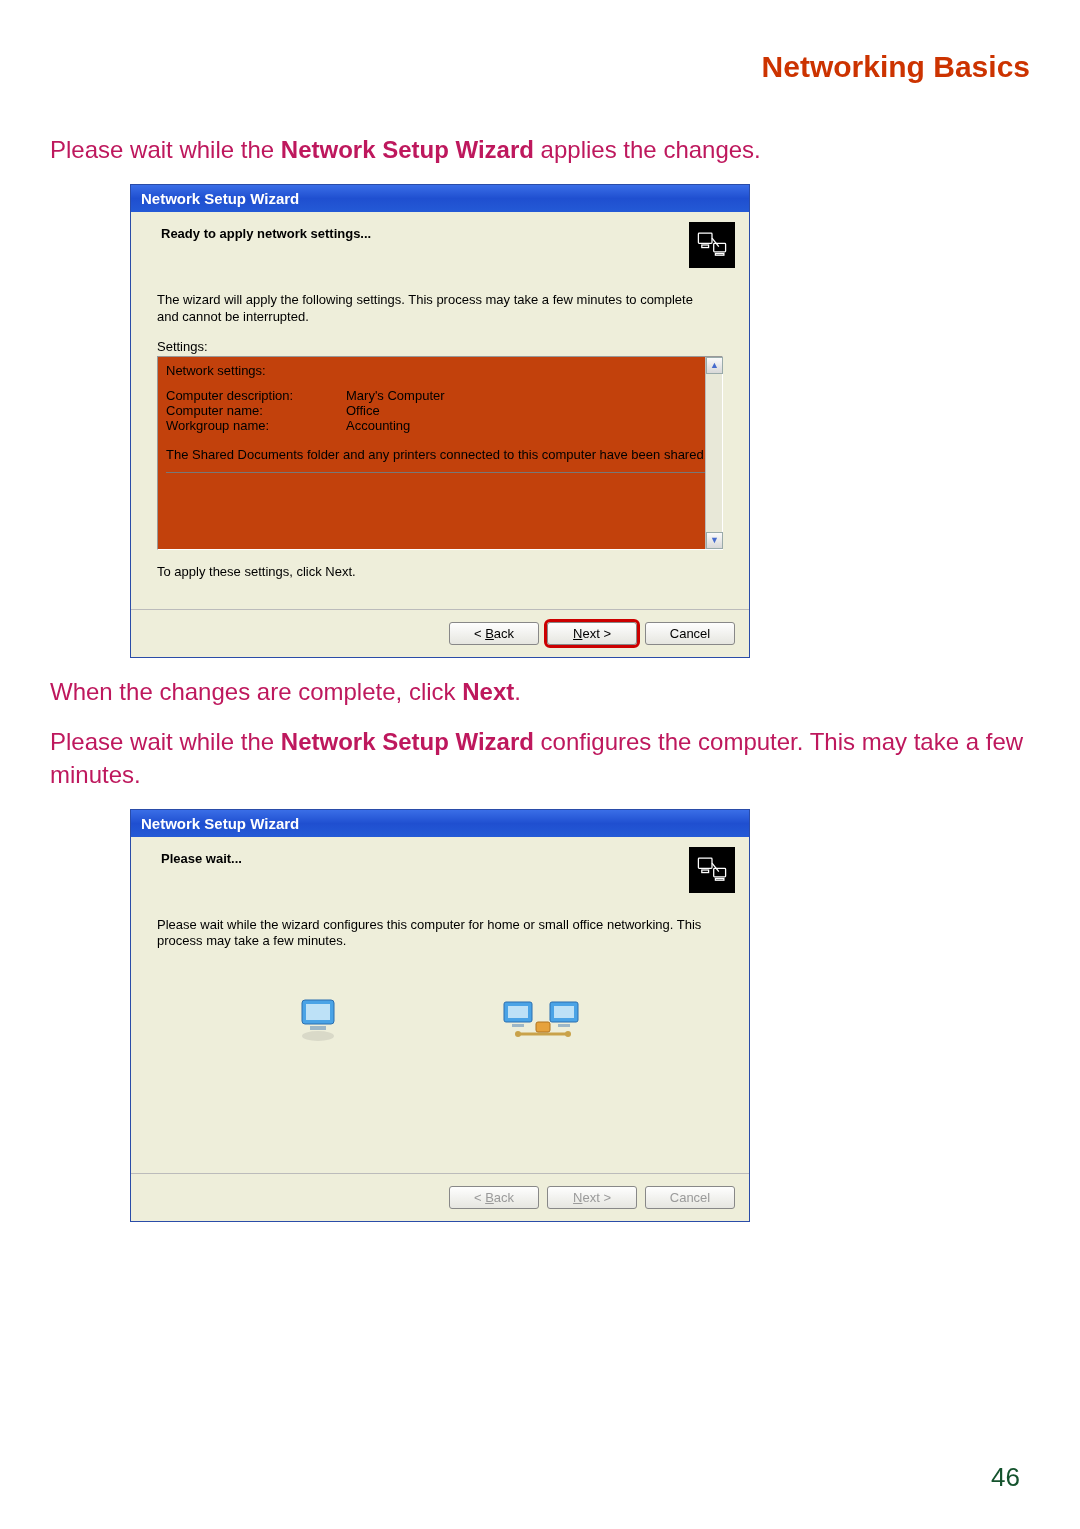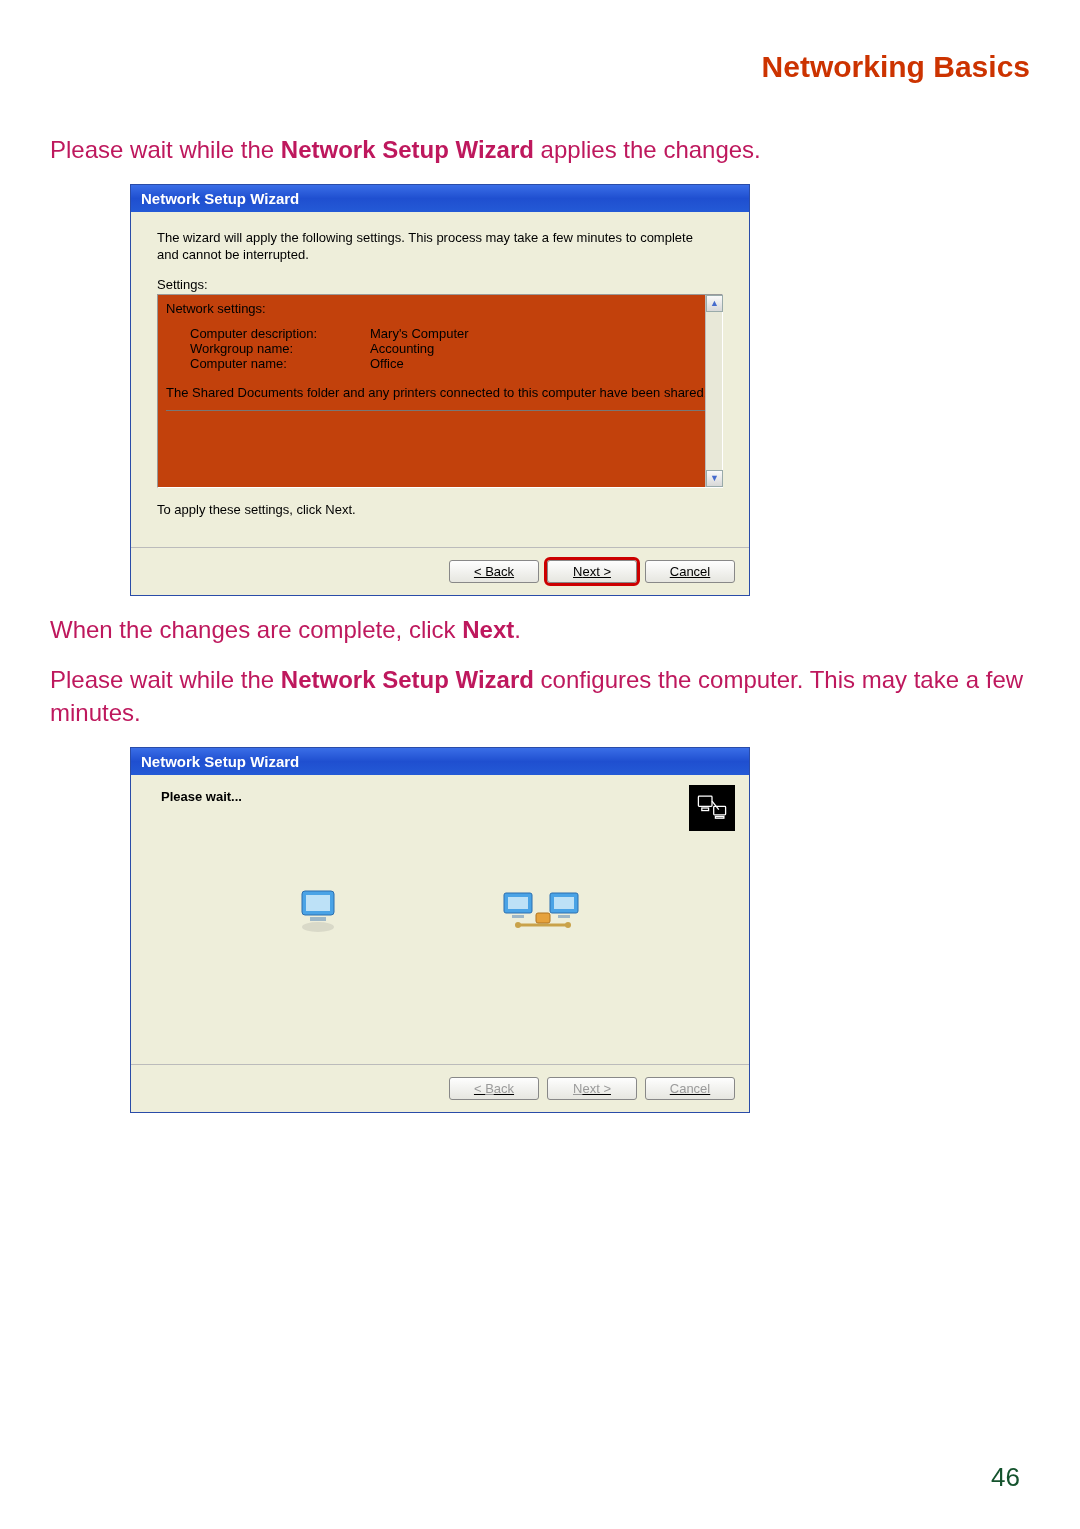--- a/index.html
+++ b/index.html
@@ -68,21 +68,21 @@
   .settings-box {
     background: #c2410c;
     border: 1px solid #fff;
     border-top-color: #999;
     border-left-color: #999;
     padding: 6px 8px 12px 8px;
     position: relative;
     height: 194px;
   }
   .settings-title { margin-bottom: 10px; }
-  .kv-row { display: flex; margin-left: 24px; }
+  .kv-row { display: flex; }
   .kv-label { width: 180px; }
   .share-text { margin-top: 14px; }
   .settings-hr {
     border: none;
     border-top: 1px solid #777;
     margin-top: 10px;
   }
   .scrollbar {
     position: absolute;
     right: 0; top: 0; bottom: 0;
@@ -101,21 +101,20 @@
   .scroll-btn.down { position: absolute; bottom: 0; }
   .instruction { margin: 14px 0 30px 0; }
 
   .button-bar {
     border-top: 1px solid #bbb;
     padding: 12px 14px;
     display: flex;
     justify-content: flex-end;
     gap: 8px;
     background: #eeeeda;
-    text-decoration: underline;
   }
   .xp-btn {
     min-width: 90px;
     padding: 3px 10px;
     background: linear-gradient(#fefefe,#e6e6e0);
     border: 1px solid #888;
     border-radius: 3px;
     font-family: Tahoma, sans-serif;
     font-size: 13px;
     color: #000;
@@ -152,36 +151,50 @@
 <body>
 
 <h1 class="page-heading">Networking Basics</h1>
 
 <p class="doc-text">
   <span>Please wait while the </span><strong>Network Setup Wizard</strong><span> applies the changes.</span>
 </p>
 
 <div class="wizard">
   <div class="titlebar">Network Setup Wizard</div>
+  <div class="header-area">
+    <div class="header-title">Ready to apply network settings...</div>
+    <div class="header-icon">
+      <svg viewBox="0 0 40 40">
+          <g stroke="#fff" stroke-width="1.5" fill="none">
+            <rect x="4" y="6" width="16" height="12" rx="1"></rect>
+            <rect x="8" y="20" width="8" height="3"></rect>
+            <rect x="22" y="18" width="14" height="10" rx="1"></rect>
+            <rect x="24" y="30" width="10" height="2"></rect>
+            <path d="M20 12 L28 22"></path>
+          </g>
+        </svg>
+    </div>
+  </div>
   <div class="body-area">
     <p class="body-text">The wizard will apply the following settings. This process may take a few minutes to complete and cannot be interrupted.</p>
     <p class="settings-label">Settings:</p>
     <div class="settings-box">
       <div class="settings-title">Network settings:</div>
       <div class="kv-row">
         <span class="kv-label">Computer description:</span>
         <span>Mary's Computer</span>
       </div>
       <div class="kv-row">
+        <span class="kv-label">Computer name:</span>
+        <span>Office</span>
+      </div>
+      <div class="kv-row">
         <span class="kv-label">Workgroup name:</span>
         <span>Accounting</span>
-      </div>
-      <div class="kv-row">
-        <span class="kv-label">Computer name:</span>
-        <span>Office</span>
       </div>
       <p class="share-text">The Shared Documents folder and any printers connected to this computer have been shared.</p>
       <hr class="settings-hr">
       <div class="scrollbar">
         <div class="scroll-btn up">▲</div>
         <div class="scroll-btn down">▼</div>
       </div>
     </div>
     <p class="instruction">To apply these settings, click Next.</p>
   </div>
@@ -210,20 +223,21 @@
             <rect x="4" y="6" width="16" height="12" rx="1"></rect>
             <rect x="8" y="20" width="8" height="3"></rect>
             <rect x="22" y="18" width="14" height="10" rx="1"></rect>
             <rect x="24" y="30" width="10" height="2"></rect>
             <path d="M20 12 L28 22"></path>
           </g>
         </svg>
     </div>
   </div>
   <div class="body-area">
+    <p class="body-text">Please wait while the wizard configures this computer for home or small office networking. This process may take a few minutes.</p>
     <div class="progress-icons">
       <div class="pc-icon">
         <svg viewBox="0 0 56 56">
             <rect x="10" y="6" width="32" height="24" rx="3" fill="#4aa3e6" stroke="#2a6fb0"></rect>
             <rect x="14" y="10" width="24" height="16" fill="#bde1f7"></rect>
             <rect x="18" y="32" width="16" height="4" fill="#9db7c7"></rect>
             <ellipse cx="26" cy="42" rx="16" ry="5" fill="#d9d9c8"></ellipse>
           </svg>
       </div>
       <div class="net-icon">

